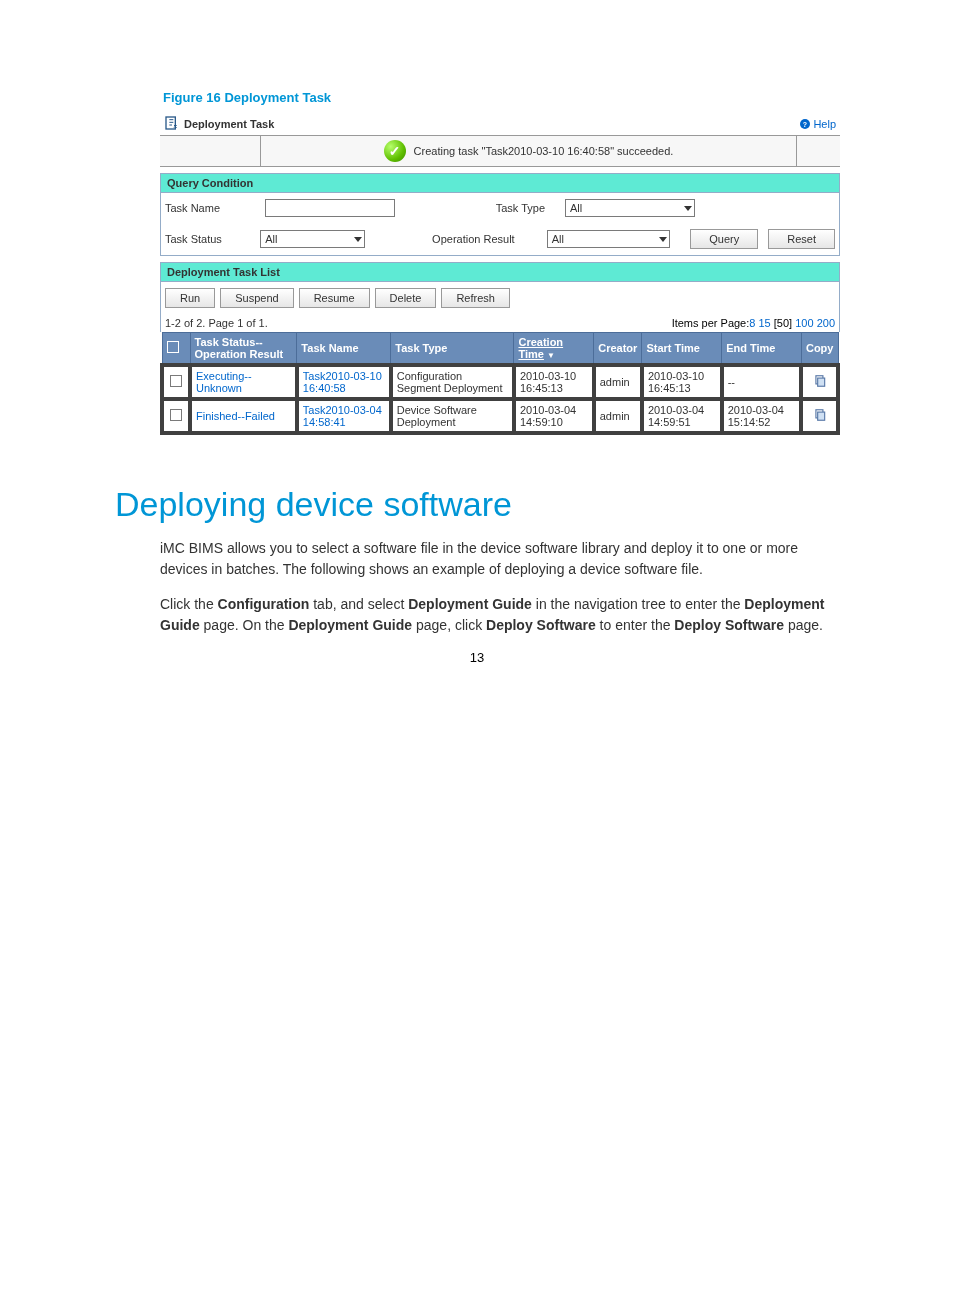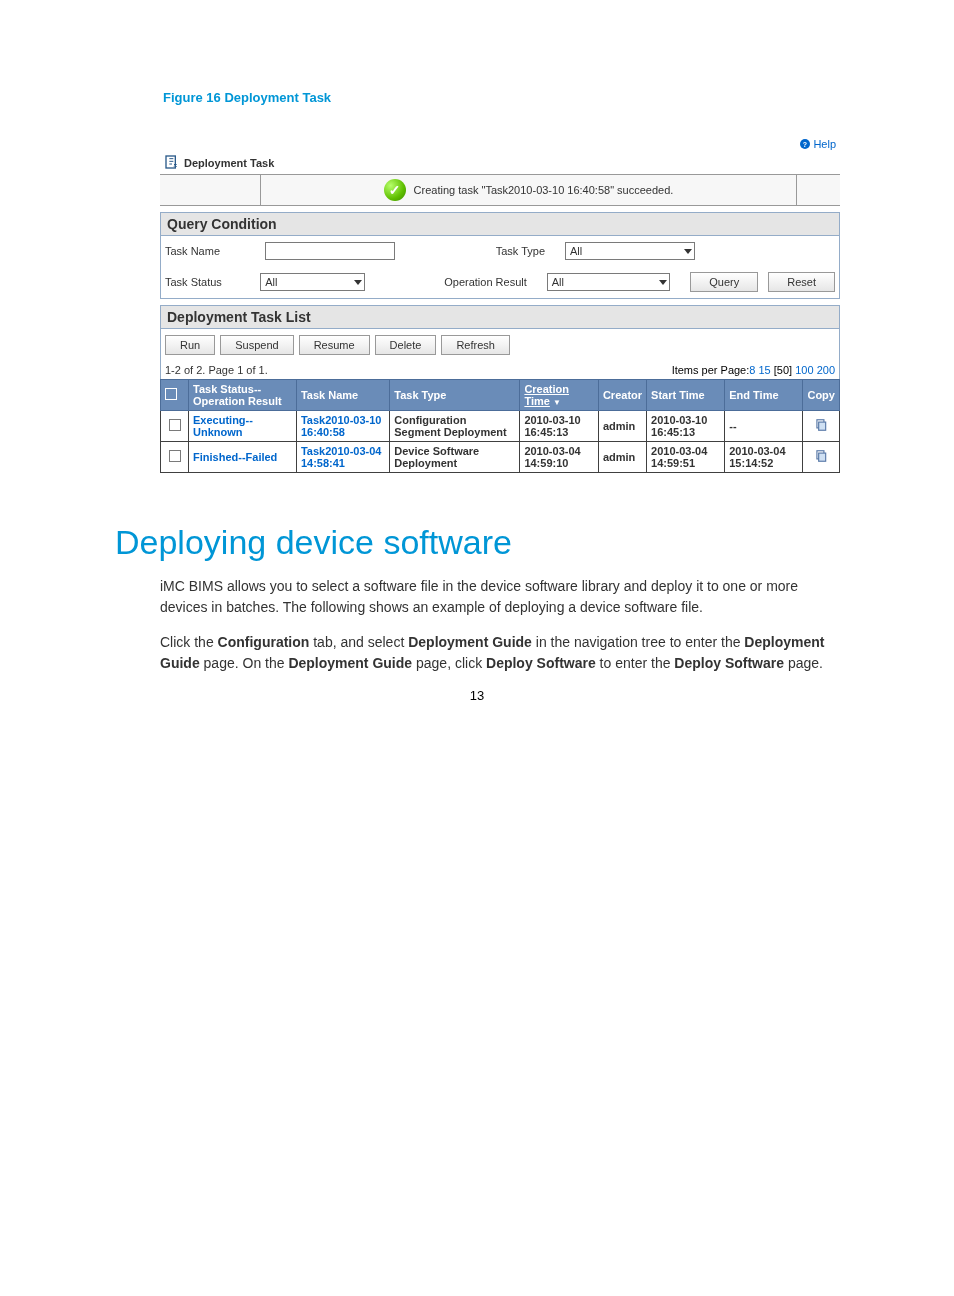--- a/index.html
+++ b/index.html
@@ -29,21 +29,20 @@
     display: flex;
     justify-content: space-between;
     align-items: center;
     padding: 2px 4px;
   }
   .shot-header-left {
     display: flex;
     align-items: center;
     gap: 4px;
     font-weight: bold;
-    margin-top: 39px;
   }
   .shot-header-left svg { width:16px; height:16px; }
   .help-link { color: #0066cc; display:flex; align-items:center; gap:2px; font-size:11px;}
   .help-link svg { width:12px; height:12px; }
   .success-bar {
     border:1px solid #999;
     border-left:none; border-right:none;
     background: #f7f7f7;
     position: relative;
     height:32px;
@@ -56,26 +55,26 @@
     display:flex; align-items:center; justify-content:center;
     gap:8px;
   }
   .success-icon {
     width:22px; height:22px; border-radius:50%;
     background: radial-gradient(circle at 30% 30%, #b7ff6b, #5fbf00 60%, #3a8a00);
     display:flex; align-items:center; justify-content:center;
     color:#fff; font-size:14px; font-weight:bold;
   }
   .section-bar {
-    background:#e5e5e5;
+    background:#5eead4;
     border:1px solid #94acc8;
     font-weight:bold;
     padding:3px 6px;
     margin-top:6px;
-    font-size:14px;
+    font-size:11px;
   }
   .query-row {
     display:flex;
     align-items:center;
     padding:6px 4px;
     gap:10px;
     border-left:1px solid #94acc8;
     border-right:1px solid #94acc8;
   }
   .query-row:last-of-type { border-bottom:1px solid #94acc8; }
@@ -107,21 +106,21 @@
   .pager-links .lab { color:#000; }
   .data-table {
     width:100%; border-collapse:collapse; font-size:11px;
   }
   .data-table th {
     background:#6a8cb8; color:#fff; text-align:left;
     border:1px solid #4c6d99; padding:3px 4px; font-weight:bold;
   }
   .data-table th a { color:#fff; text-decoration:underline; }
   .data-table td {
-    border:1px solid #404040; padding:3px 4px; vertical-align:middle;font-weight:bold;
+    border:4px solid #404040; padding:3px 4px; vertical-align:middle;
   }
   .cb-cell { width:28px; text-align:center; }
   .link { color:#0066cc; }
   .copy-icon svg { width:14px; height:14px; }
   .h-checkbox {
     width:12px;height:12px;display:inline-block;
     background:#6a8cb8;border:1px solid #fff;
   }
   .d-checkbox {
     width:12px;height:12px;display:inline-block;
@@ -185,21 +184,21 @@
       <span class="qtri"></span>
     </div>
   </div>
   <div class="query-row" style="border-bottom:1px solid #94acc8;">
     <span class="qlabel">Task Status</span>
     <div class="qselect" style="width:110px">
       <span>All</span>
       <span class="qtri"></span>
     </div>
     <span style="width:50px"></span>
-    <span class="qlabel" style="width:110px;text-align:right;padding-right:10px">Operation Result</span>
+    <span class="qlabel" style="width:110px;text-align:left;padding-right:10px">Operation Result</span>
     <div class="qselect">
       <span>All</span>
       <span class="qtri"></span>
     </div>
     <span style="flex:1"></span>
     <span class="btn">Query</span>
     <span class="btn">Reset</span>
   </div>
 
   <div class="section-bar">Deployment Task List</div>

